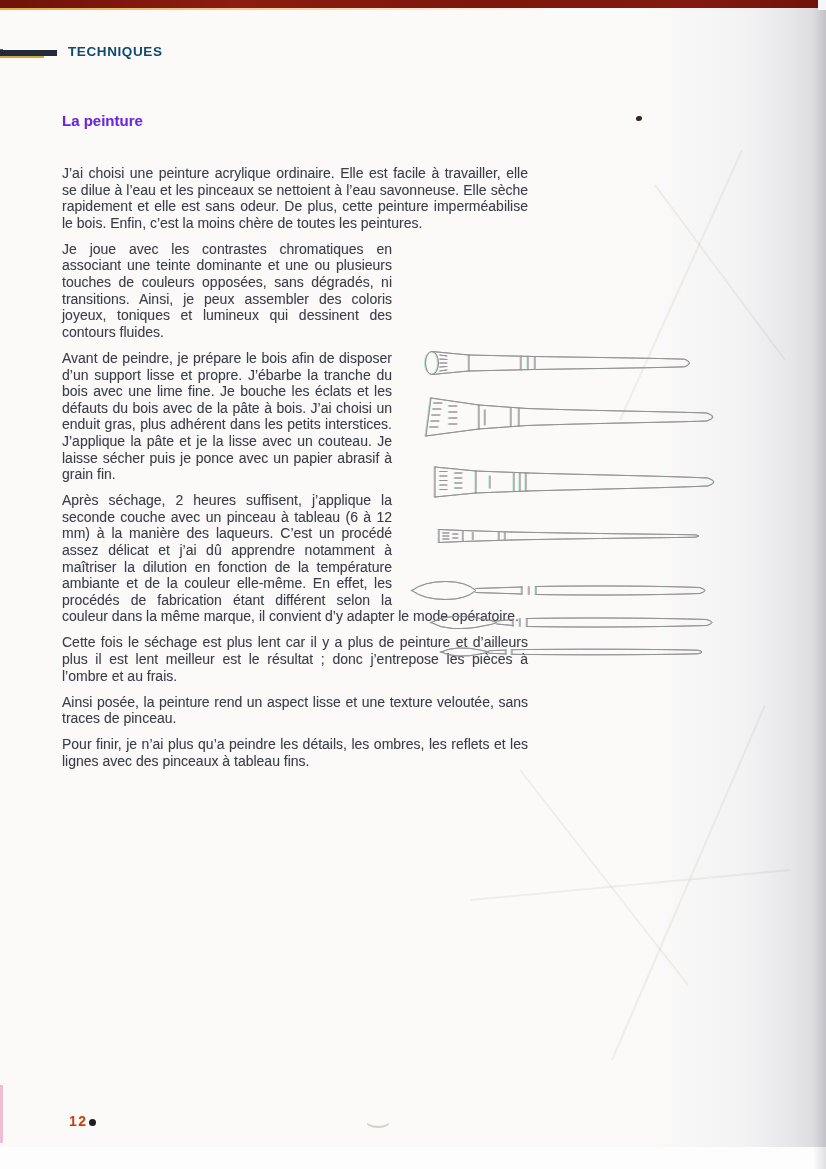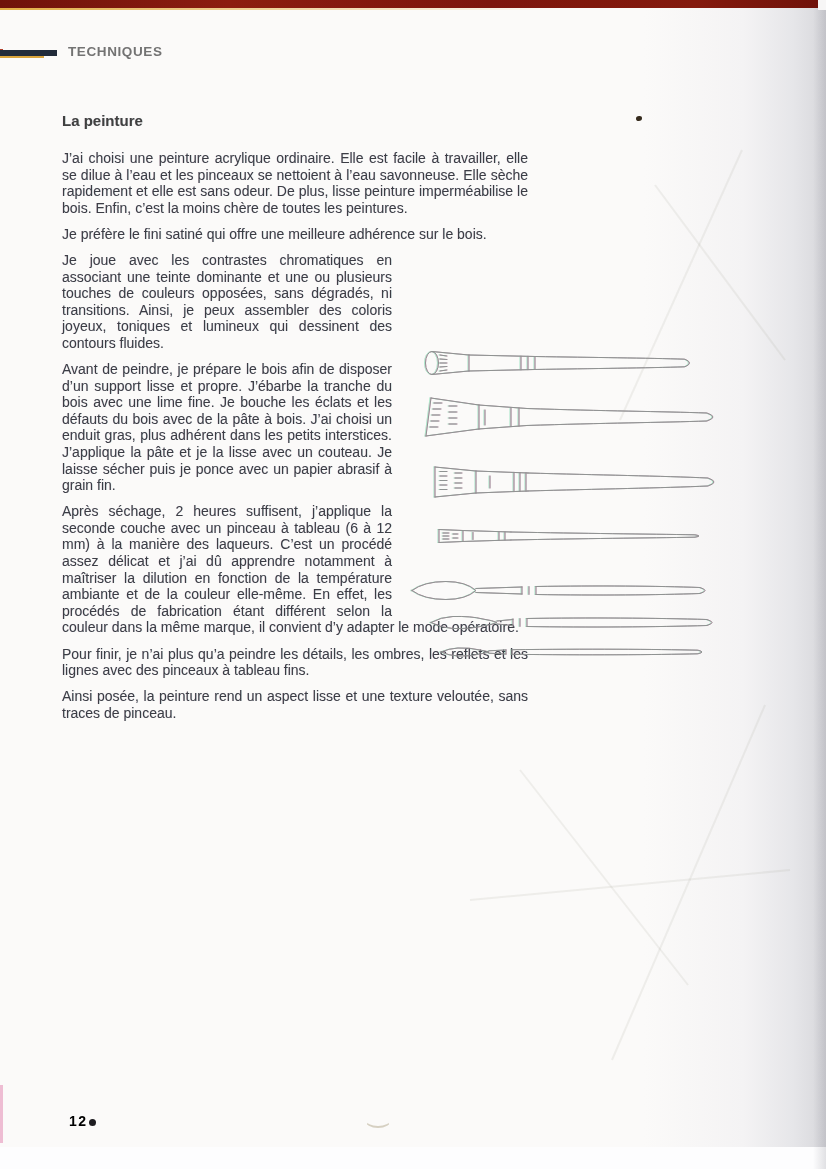--- a/index.html
+++ b/index.html
@@ -23,48 +23,48 @@
   .topbar-gold{position:absolute;top:8px;left:0;width:560px;height:2px;
     background:linear-gradient(90deg,rgba(224,170,60,.95),rgba(224,170,60,0));}
   .corner-notch{position:absolute;right:0;top:0;width:8px;height:10px;background:#f7f6f6;}
 
   
   .rule-red{position:absolute;left:0;top:49px;width:3px;height:9px;background:#b13f2b;}
   .rule{position:absolute;left:0;top:50px;width:57px;height:6px;background:#212b3a;}
   .rule-gold{position:absolute;left:0;top:56px;width:44px;height:2px;background:#d9a43c;}
   .section-label{
     position:absolute;left:68px;top:44px;
-    font-size:13.5px;font-weight:bold;letter-spacing:.6px;color:#737373;
+    font-size:13.5px;font-weight:bold;letter-spacing:.6px;color:#0c4a6e;
   }
 
   
   .content{
     position:absolute;left:62px;top:112px;width:466px;
     color:#3c3d45;font-size:14px;line-height:16.6px;text-align:justify;
     text-shadow:0.5px 0 rgba(0,150,160,.13), -0.5px 0 rgba(190,30,110,.11);
   }
-  .content h2{font-size:15px;margin:0 0 21px 0;color:#404040;line-height:17px;}
+  .content h2{font-size:15px;margin:0 0 36px 0;color:#6d28d9;line-height:17px;}
   .content p{margin:0 0 9.5px 0;}
   .wrap-spacer{float:right;width:136px;height:358px;}
 
   
   .brush{position:absolute;
     filter:drop-shadow(.7px 0 rgba(225,0,130,.30)) drop-shadow(-.7px .3px rgba(0,185,95,.30));}
   .brush path,.brush ellipse{stroke:#8f9392;fill:none;stroke-width:1;stroke-linecap:round;stroke-linejoin:round;}
 
   
   .speck{position:absolute;left:636px;top:116px;width:6px;height:5px;background:#362b1d;border-radius:55% 40% 60% 50%;}
   .arc-mark{position:absolute;left:365px;top:1112px;width:24px;height:13px;
     border:1px solid transparent;border-bottom:2px solid #cdc6b5;border-radius:50%;opacity:.8;}
   .showthrough{position:absolute;inset:0;pointer-events:none;}
   .showthrough path{stroke:rgba(165,160,150,.14);stroke-width:2;fill:none;}
 
   
   .pageno-wrap{position:absolute;left:69px;top:1112px;}
-  .pageno{font-size:14px;font-weight:bold;letter-spacing:1.5px;color:#000000;}
+  .pageno{font-size:14px;font-weight:bold;letter-spacing:1.5px;color:#c2410c;}
   .pagedot{display:inline-block;width:7px;height:7px;border-radius:50%;background:#1d1c20;margin-left:1px;}
 </style>
 </head>
 <body>
 
 <div class="page"></div>
 <div class="bottom-strip"></div>
 <div class="right-edge"></div>
 <div class="pink-edge"></div>
 
@@ -72,28 +72,28 @@
 <div class="topbar-gold"></div>
 <div class="corner-notch"></div>
 
 <div class="rule-red"></div>
 <div class="rule"></div>
 <div class="rule-gold"></div>
 <div class="section-label">TECHNIQUES</div>
 
 <div class="content">
   <h2>La peinture</h2>
-  <p>J’ai choisi une peinture acrylique ordinaire. Elle est facile à travailler, elle se dilue à l’eau et les pinceaux se nettoient à l’eau savonneuse. Elle sèche rapidement et elle est sans odeur. De plus, lisse peinture imperméabilise le bois. Enfin, c’est la moins chère de toutes les peintures.</p>
-  <p>Je préfère le fini satiné qui offre une meilleure adhérence sur le bois.</p>
+  <p>J’ai choisi une peinture acrylique ordinaire. Elle est facile à travailler, elle se dilue à l’eau et les pinceaux se nettoient à l’eau savonneuse. Elle sèche rapidement et elle est sans odeur. De plus, cette peinture imperméabilise le bois. Enfin, c’est la moins chère de toutes les peintures.</p>
   <div class="wrap-spacer"></div>
   <p>Je joue avec les contrastes chromatiques en associant une teinte dominante et une ou plusieurs touches de couleurs opposées, sans dégradés, ni transitions. Ainsi, je peux assembler des coloris joyeux, toniques et lumineux qui dessinent des contours fluides.</p>
   <p>Avant de peindre, je prépare le bois afin de disposer d’un support lisse et propre. J’ébarbe la tranche du bois avec une lime fine. Je bouche les éclats et les défauts du bois avec de la pâte à bois. J’ai choisi un enduit gras, plus adhérent dans les petits interstices. J’applique la pâte et je la lisse avec un couteau. Je laisse sécher puis je ponce avec un papier abrasif à grain fin.</p>
   <p>Après séchage, 2 heures suffisent, j’applique la seconde couche avec un pinceau à tableau (6 à 12 mm) à la manière des laqueurs. C’est un procédé assez délicat et j’ai dû apprendre notamment à maîtriser la dilution en fonction de la température ambiante et de la couleur elle-même. En effet, les procédés de fabrication étant différent selon la couleur dans la même marque, il convient d’y adapter le mode opératoire.</p>
+  <p>Cette fois le séchage est plus lent car il y a plus de peinture et d’ailleurs plus il est lent meilleur est le résultat ; donc j’entrepose les pièces à l’ombre et au frais.</p>
+  <p>Ainsi posée, la peinture rend un aspect lisse et une texture veloutée, sans traces de pinceau.</p>
   <p>Pour finir, je n’ai plus qu’a peindre les détails, les ombres, les reflets et les lignes avec des pinceaux à tableau fins.</p>
-  <p>Ainsi posée, la peinture rend un aspect lisse et une texture veloutée, sans traces de pinceau.</p>
 </div>
 
 <svg class="brush" style="left:423px;top:347px;" width="280" height="32" viewBox="0 0 280 32">
   <ellipse cx="9" cy="16" rx="6.5" ry="11.5"></ellipse>
   <path d="M9 4.5 L46 8 M9 27.5 L46 24"></path>
   <path d="M17 8 l7 1 M17 12 l7 .5 M17 16 l7 0 M17 20 l7 -.5 M17 24 l7 -1"></path>
   <path d="M46 8 L46 24 M46 8 L112 9.5 M46 24 L112 22.5"></path>
   <path d="M98 9.2 V22.8 M105 9.3 V22.7 M112 9.5 V22.5"></path>
   <path d="M112 9.5 C170 10.5 225 11 262 12.2 Q271 16 262 19.8 C225 21 170 21.5 112 22.5"></path>
 </svg>

